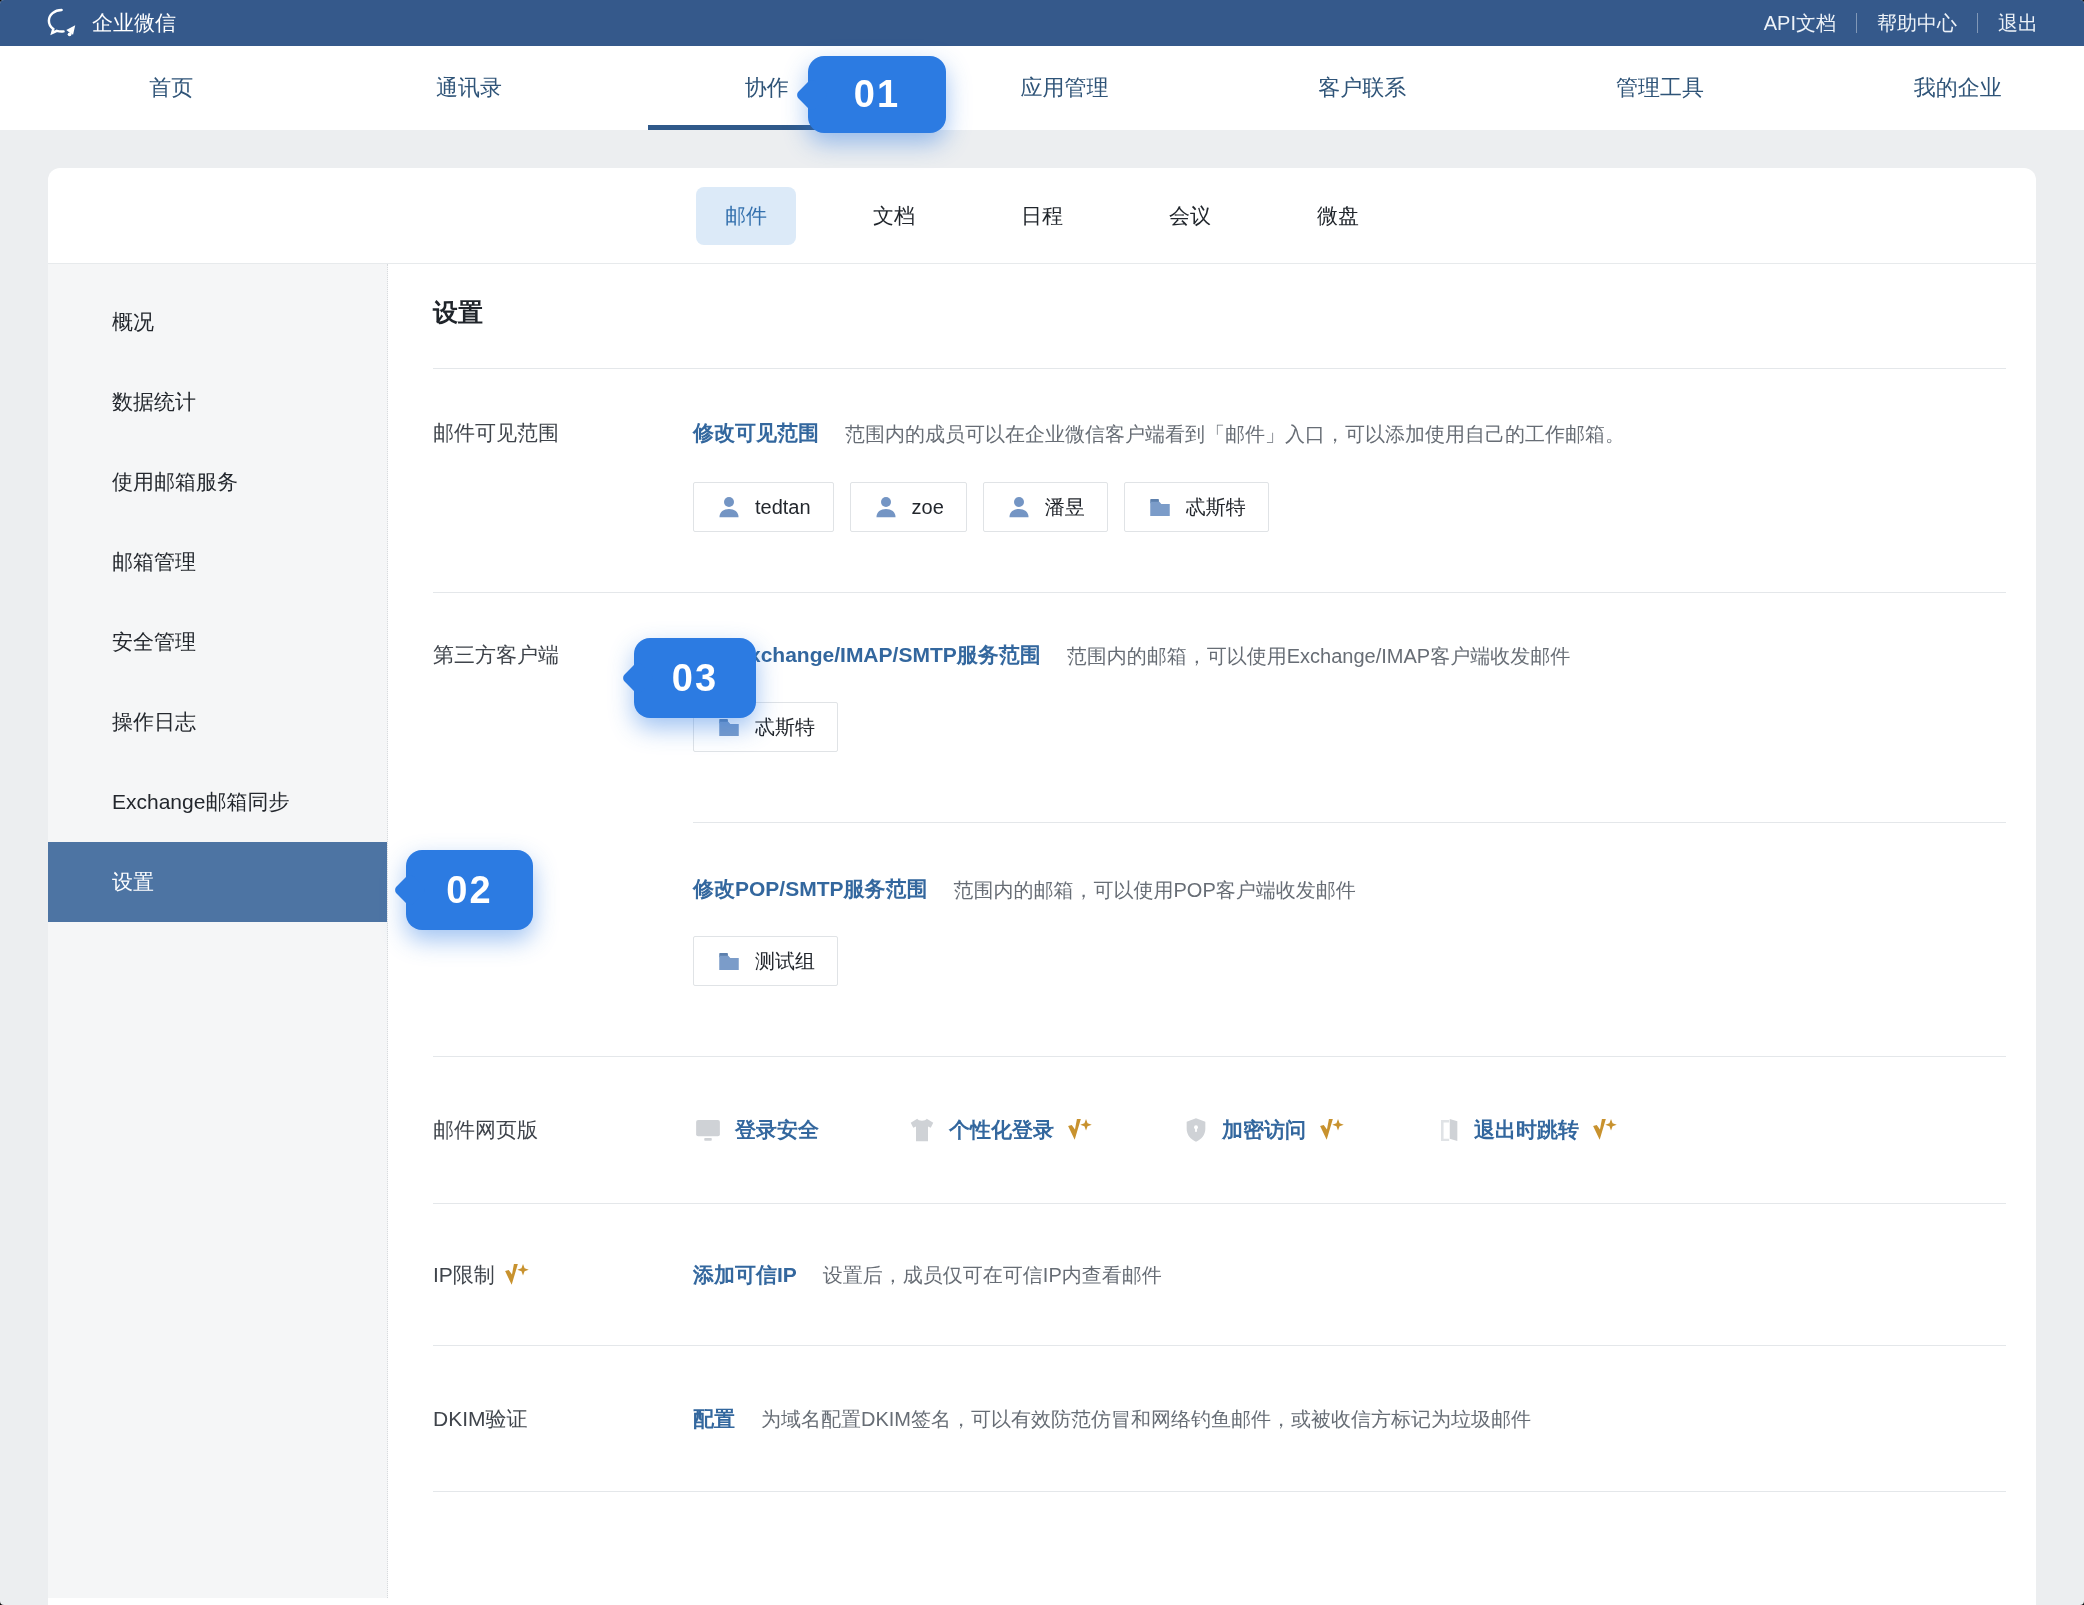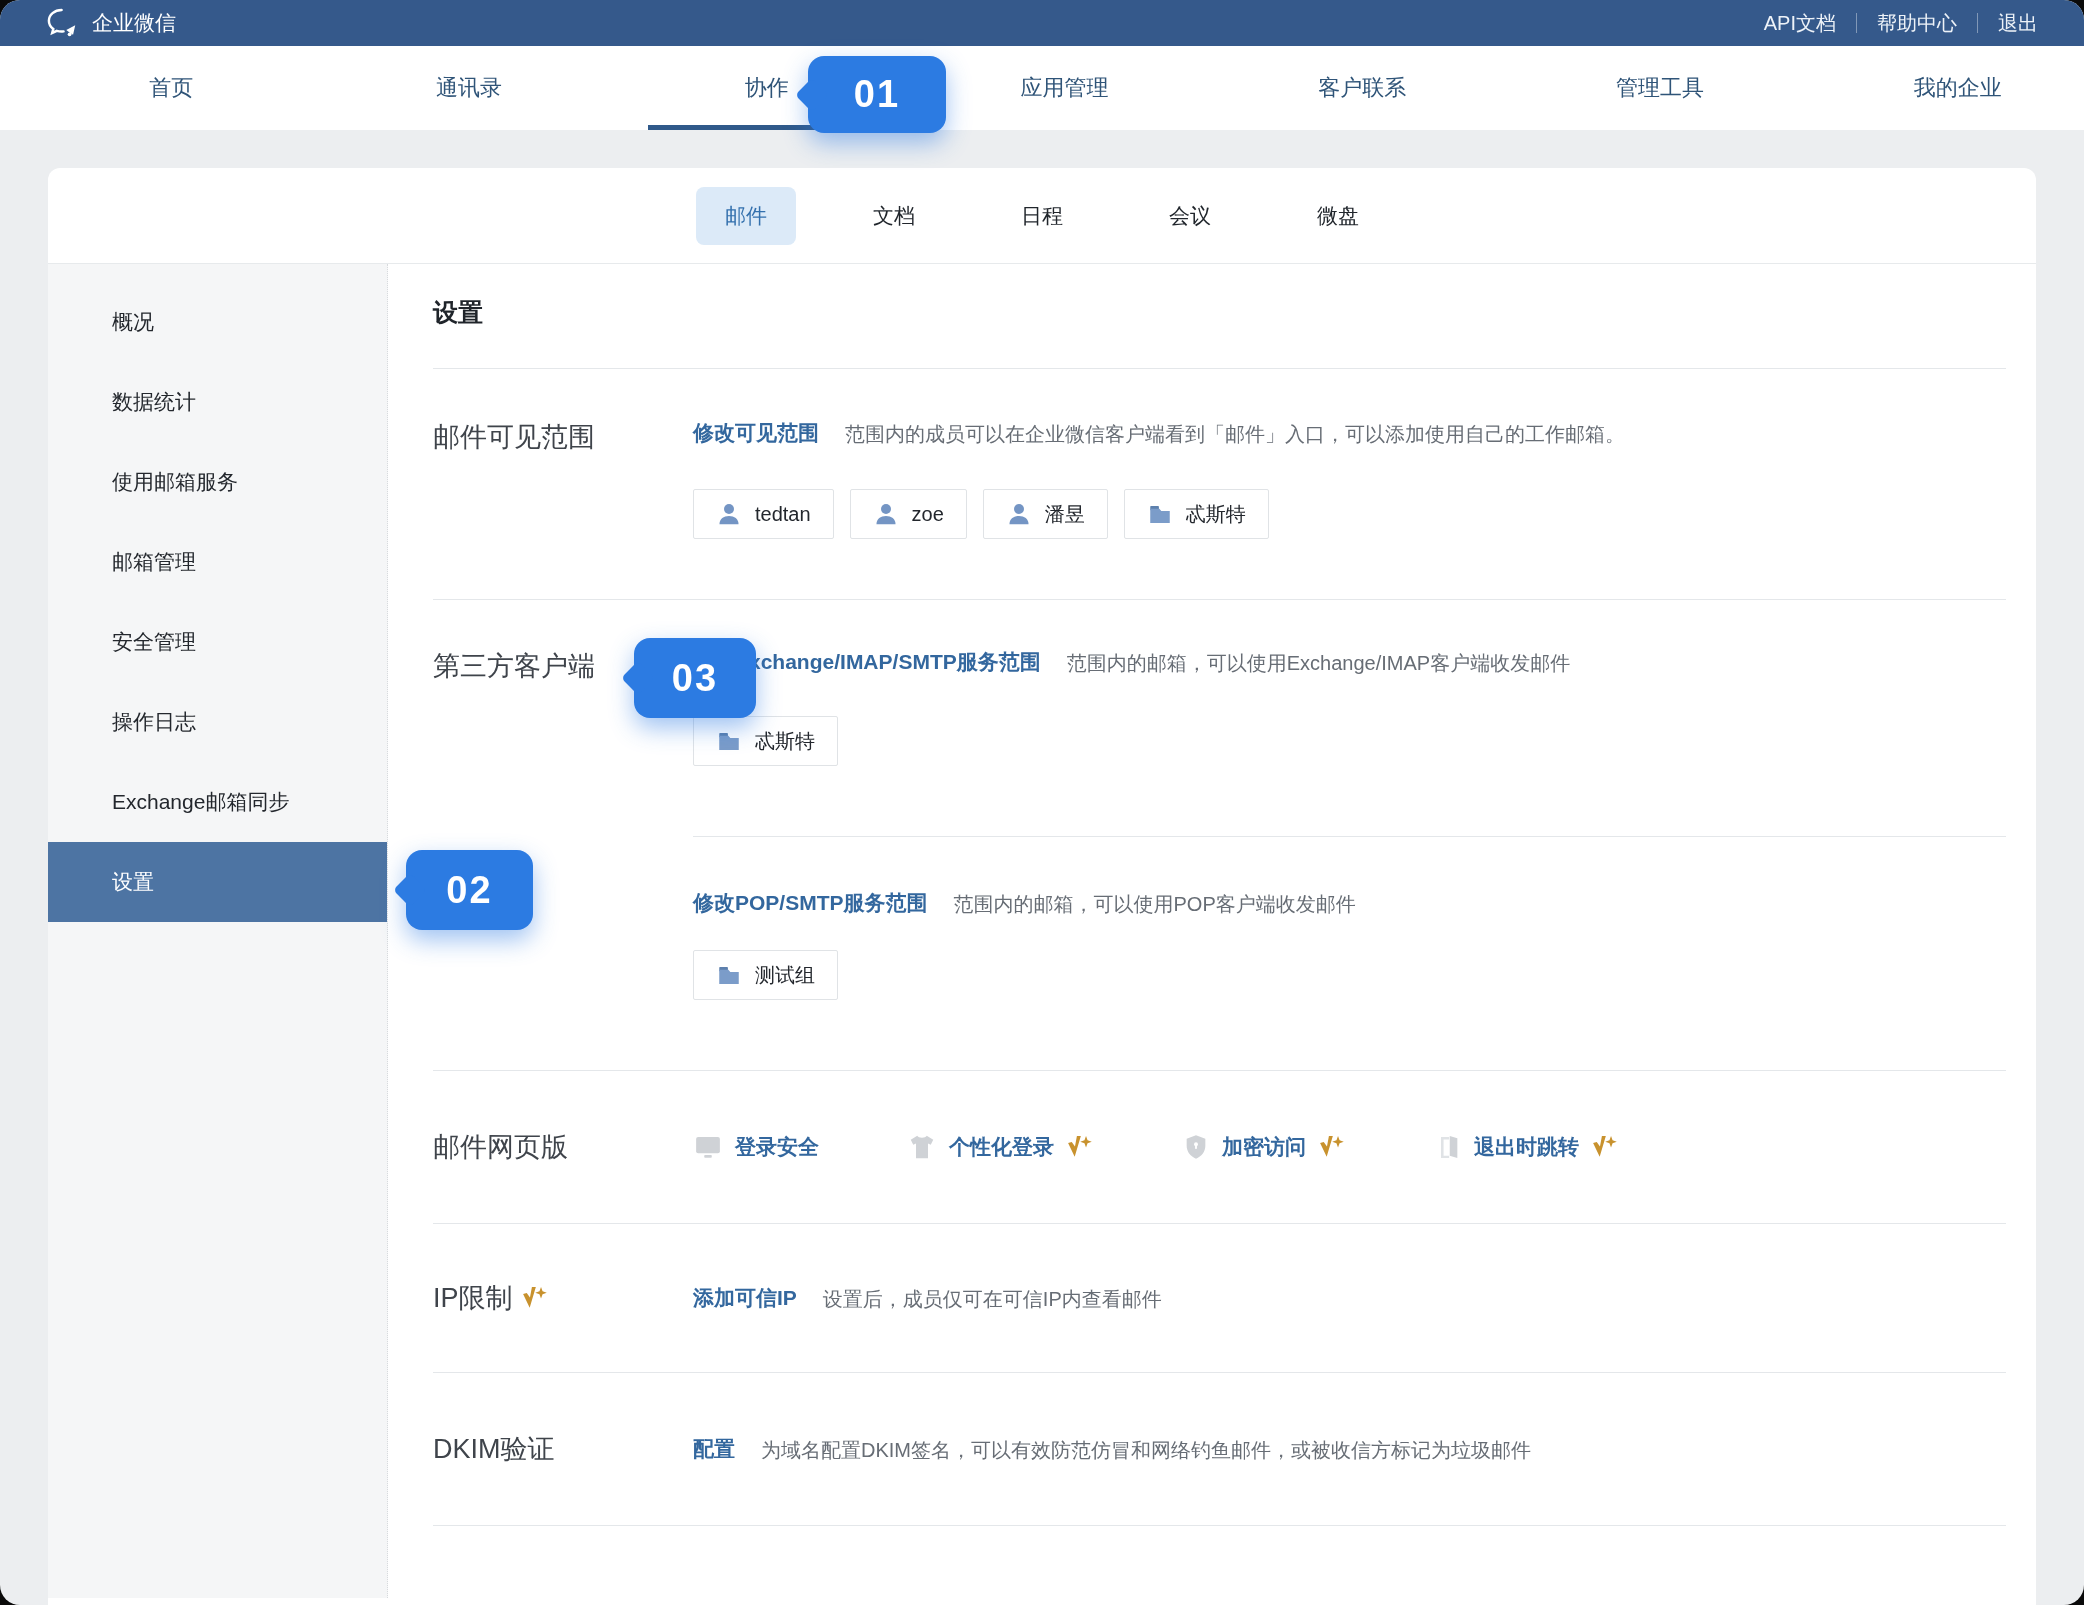--- a/index.html
+++ b/index.html
@@ -1,17 +1,17 @@
 <!DOCTYPE html>
 <html><head>
 <meta charset="utf-8">
 <style>
   * { margin:0; padding:0; box-sizing:border-box; }
   html,body { width:2084px; height:1605px; background:#0a0a0a; font-family:"Liberation Sans","DejaVu Sans",sans-serif; }
-  .window { position:relative; width:2084px; height:1605px; border-radius:20px; overflow:hidden; background:#ECEEF0; }
+  .window { position:relative; width:2084px; height:1605px; border-radius:4px; overflow:hidden; background:#ECEEF0; }
 
   
   .topbar { height:46px; background:#35598B; display:flex; align-items:center; justify-content:space-between; padding:0 46px; }
   .brand { display:flex; align-items:center; gap:12px; color:#fff; font-size:21px; }
   .topbar-right { display:flex; align-items:center; color:#EDF2F8; font-size:20px; }
   .topbar-right .sep { width:1px; height:20px; background:rgba(255,255,255,.38); margin:0 20px; }
   .toplink { cursor:pointer; }
 
   
   .mainnav { height:84px; background:#fff; display:flex; }
@@ -30,21 +30,21 @@
   .sidebar { width:340px; background:#F5F6F7; border-right:1px dotted #D7DADD; padding-top:18px; flex-shrink:0; }
   .side-item { height:80px; display:flex; align-items:center; padding-left:64px; font-size:21px; color:#23272D; cursor:pointer; }
   .side-item.active { background:#4D74A3; color:#fff; }
 
   
   .main { flex:1; padding:0 30px 0 45px; }
   .page-title { padding-top:32px; height:105px; font-size:25px; font-weight:bold; color:#1F242A; border-bottom:1px solid #E4E7EA; }
 
   .row { border-bottom:1px solid #E4E7EA; }
   .line { display:flex; align-items:flex-start; }
-  .row-label { width:260px; flex-shrink:0; font-size:27px; color:#3F444B; display:flex; align-items:center; gap:8px; }
+  .row-label { width:260px; flex-shrink:0; font-size:21px; color:#3F444B; display:flex; align-items:center; gap:8px; }
   .link { font-size:21px; font-weight:bold; color:#33679E; cursor:pointer; white-space:nowrap; }
   .desc { font-size:20px; color:#676D75; margin-left:26px; padding-top:2px; }
 
   .chips { display:flex; gap:16px; margin-left:260px; }
   .chip { display:inline-flex; align-items:center; gap:13px; height:50px; padding:0 22px; background:#fff; border:1px solid #E0E3E6; border-radius:2px; font-size:20px; color:#23272D;justify-content:flex-end; }
 
   .short-divider { height:1px; background:#E4E7EA; margin-left:260px; }
 
   .webmail-items { display:flex; align-items:center; gap:88px;font-family:Liberation Mono, monospace; }
   .webmail-item { display:flex; align-items:center; gap:12px; cursor:pointer; }

